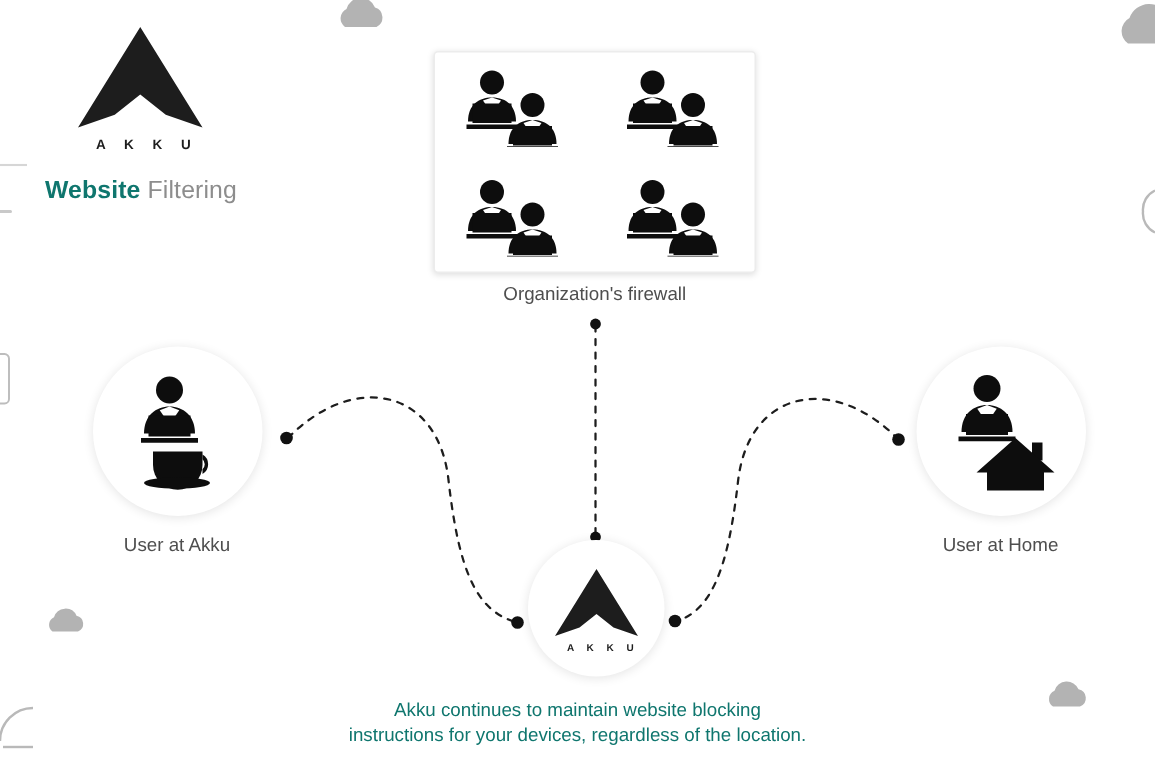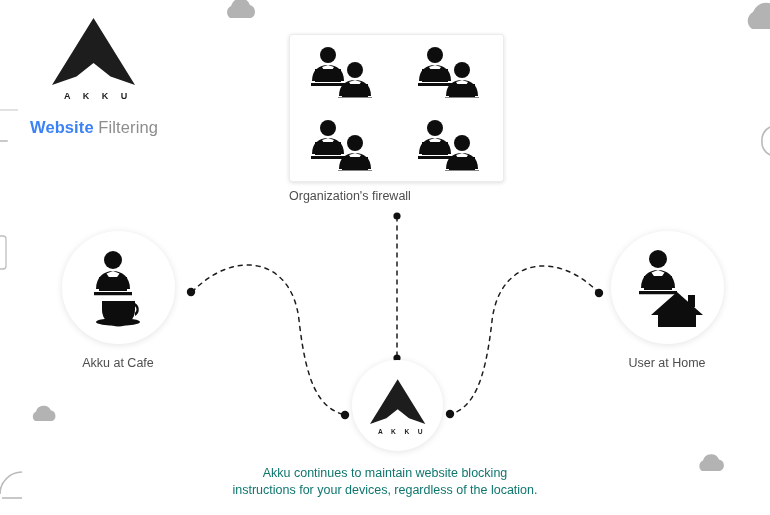--- a/index.html
+++ b/index.html
@@ -26,41 +26,41 @@
   #brand-block { left: 14px; top: 14px; width: 160px; }
   #brand-logo { display: block; margin: 0 auto; }
   #brand-title {
     margin-top: 16px;
     font-size: 16.5px;
     color: #4a4a4a;
     text-align: center;
     letter-spacing: .1px;
     white-space: nowrap;
   }
-  #brand-title .strong { font-weight: bold; color: #3b82f6; text-align: center; }
+  #brand-title .strong { font-weight: bold; color: #0f766e; text-align: center; }
   #brand-title .light  { font-weight: normal; color: #8d8d8d; }
 
   
   #firewall-card {
     left: 289px; top: 34px;
     width: 215px; height: 148px;
     background: #ffffff;
     border: 1px solid #ececec;
     border-radius: 3px;
     box-shadow: 0 1px 4px rgba(0,0,0,.13);
     box-sizing: border-box;
     display: grid;
     grid-template-columns: 1fr 1fr;
     grid-template-rows: 1fr 1fr;
     place-items: center;
   }
   #firewall-label {
     left: 289px; top: 189px;
     width: 215px;
-    text-align: left;
+    text-align: center;
     font-size: 12.5px;
     color: #4e4e4e;
   }
 
   
   .node-circle {
     border-radius: 50%;
     background: #ffffff;
     box-shadow: 0 1px 7px rgba(0,0,0,.11);
     display: flex;
@@ -226,21 +226,21 @@
         <path d="M16 28 h28 v14 h-28 z"></path>
         <path d="M11 43 h38 v3.2 h-38 z"></path>
       </g>
       <g fill="#0d0d0d">
         <path d="M19 52 h33 v9 a16.5 16.5 0 0 1 -33 0 z"></path>
         <path d="M52 54 a7.5 7.5 0 0 1 0 13 l0 -3.2 a4.4 4.4 0 0 0 0 -6.6 z"></path>
         <ellipse cx="35" cy="73" rx="22" ry="3.8"></ellipse>
       </g>
     </svg>
   </div>
-  <div id="cafe-label" class="abs node-label">Akku at Cafe</div>
+  <div id="cafe-label" class="abs node-label">User at Akku</div>
 
   <div id="home-circle" class="abs node-circle">
     <svg width="76" height="80" viewBox="0 0 76 80">
       <g fill="#0d0d0d">
         <circle cx="28" cy="11" r="9"></circle>
         <path d="M11 40 C11 28, 19 22, 28 22 C37 22, 45 28, 45 40 Z"></path>
         <path fill="#ffffff" d="M28 22 L34.5 24.5 L28 34 L21.5 24.5 Z"></path>
         <path d="M14 28 h28 v14 h-28 z"></path>
         <path d="M9 43 h38 v3.2 h-38 z"></path>
       </g>

